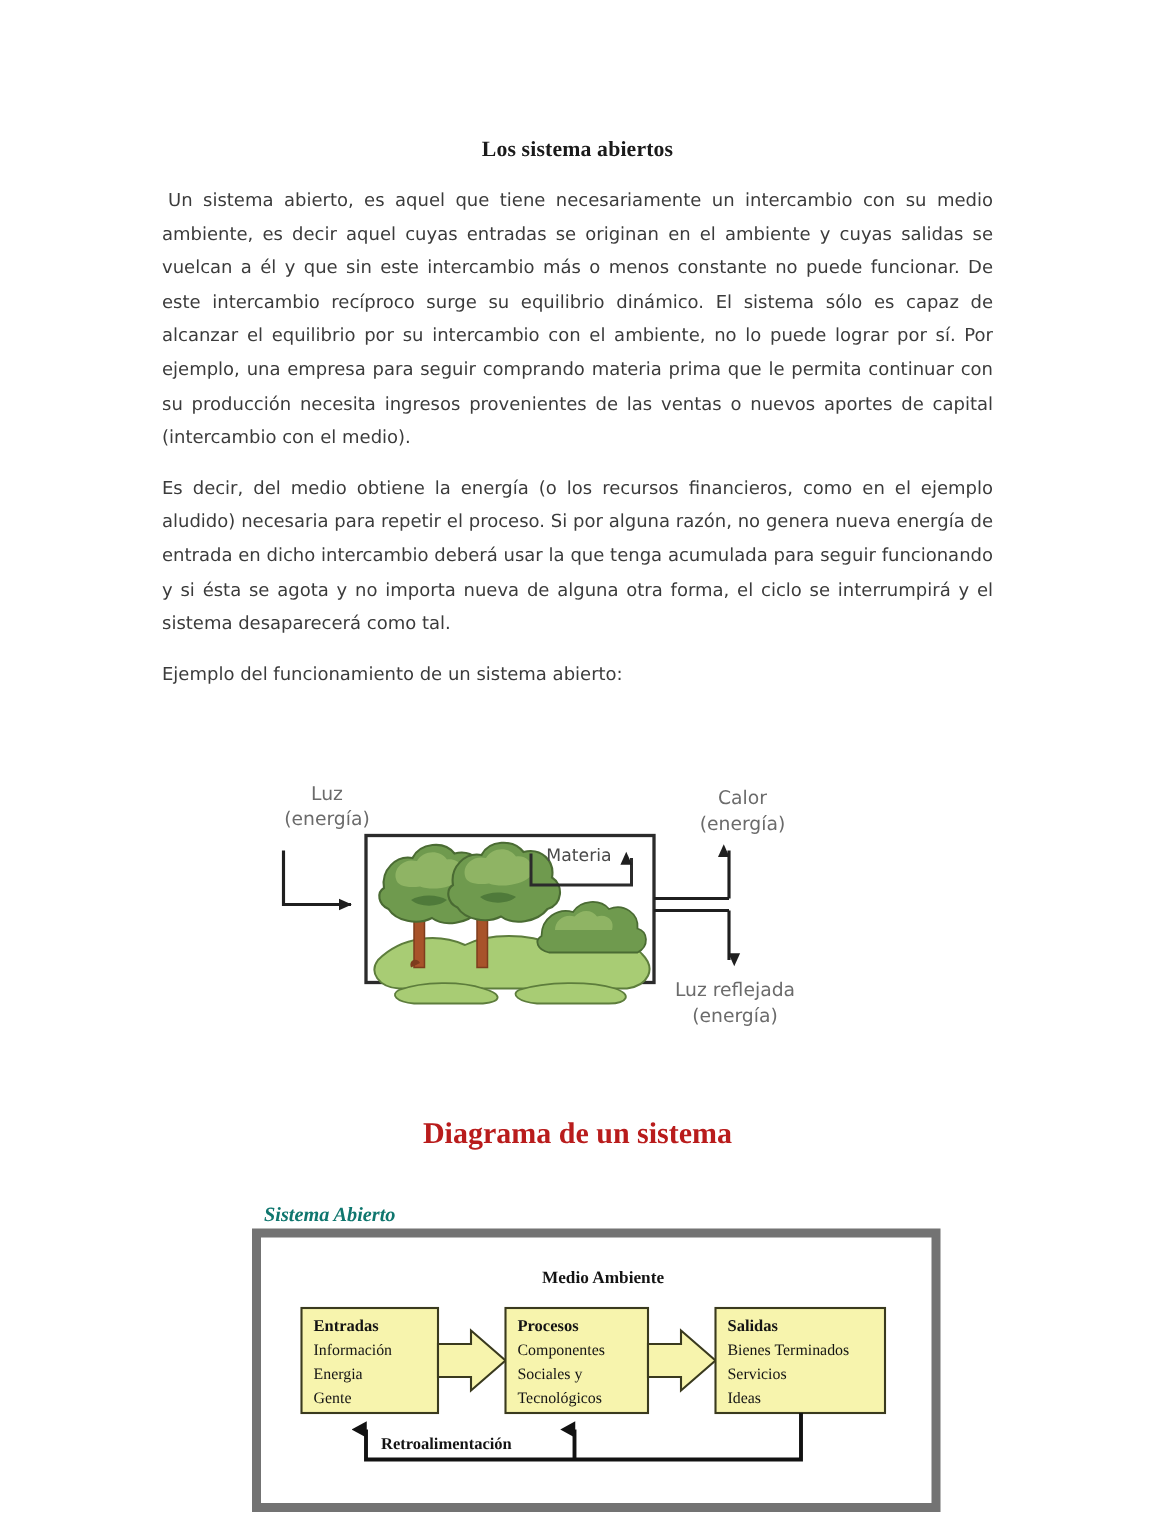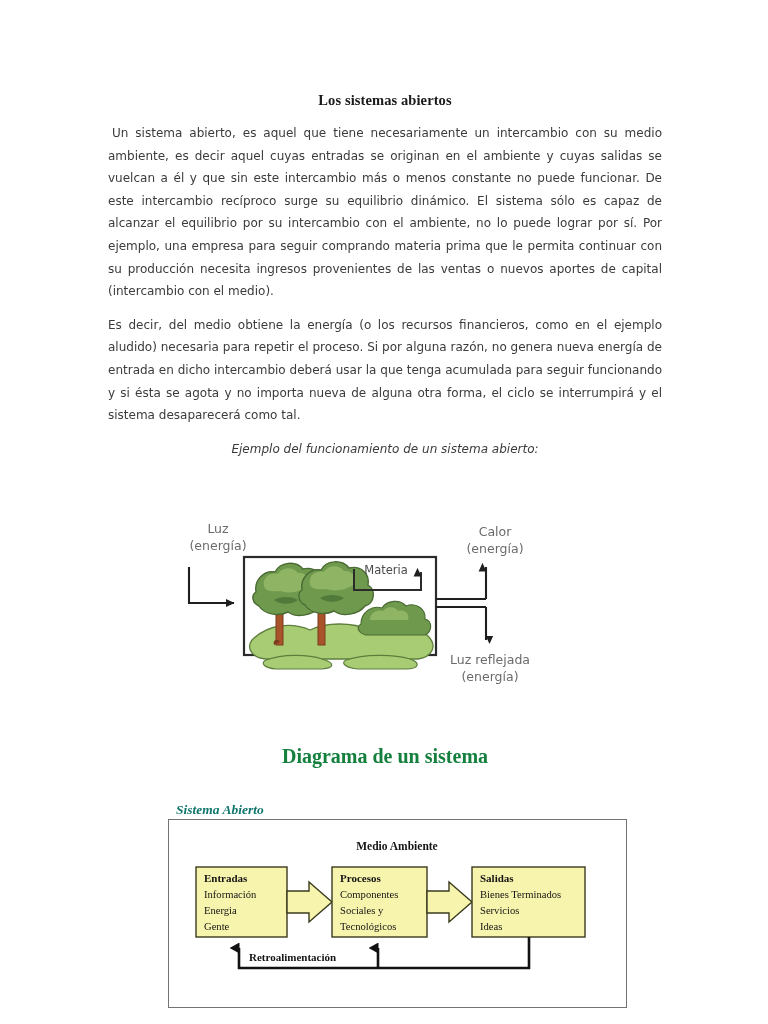--- a/index.html
+++ b/index.html
@@ -45,21 +45,21 @@
   }
   .para {
     font-family: "DejaVu Sans", "Liberation Sans", sans-serif;
     font-size: 12px;
     line-height: 22.6px;
     color: #3b3b3b;
     text-align: justify;
     margin: 0 0 11px 0;
     -webkit-font-smoothing: antialiased;
   }
-  .para.last { text-align: center; font-style: italic; }
+  .para.last { text-align: left; }
   .para.lead { text-indent: 4px; }
 
   
   .eco-fig {
     position: absolute;
     left: 156px;
     top: 512px;
     width: 400px;
     height: 200px;
   }
@@ -68,52 +68,52 @@
   
   .diagram-heading {
     position: absolute;
     left: 108px;
     top: 745px;
     width: 554px;
     text-align: center;
     font-family: "Liberation Serif", "DejaVu Serif", serif;
     font-weight: bold;
     font-size: 20px;
-    color: #15803d;
+    color: #b91c1c;
   }
 
   .sistema-label {
     position: absolute;
     left: 176px;
     top: 802px;
     font-family: "Liberation Serif", "DejaVu Serif", serif;
     font-style: italic;
     font-weight: bold;
     font-size: 13.5px;
     color: #0f766e;
   }
 
   .sys-frame {
     position: absolute;
     left: 168px;
     top: 819px;
     width: 459px;
     height: 189px;
-    border: 1px solid #737373;
+    border: 6px solid #737373;
     box-sizing: border-box;
     background: #ffffff;
   }
   .sys-svg { display: block; }
 </style>
 </head>
 <body>
 
 <div class="page">
 
-  <div class="doc-title">Los sistemas abiertos</div>
+  <div class="doc-title">Los sistema abiertos</div>
 
   <div class="body-col">
     <p class="para lead">Un sistema abierto, es aquel que tiene necesariamente un intercambio con su medio ambiente, es decir aquel cuyas entradas se originan en el ambiente y cuyas salidas se vuelcan a él y que sin este intercambio más o menos constante no puede funcionar. De este intercambio recíproco surge su equilibrio dinámico. El sistema sólo es capaz de alcanzar el equilibrio por su intercambio con el ambiente, no lo puede lograr por sí. Por ejemplo, una empresa para seguir comprando materia prima que le permita continuar con su producción necesita ingresos provenientes de las ventas o nuevos aportes de capital (intercambio con el medio).</p>
     <p class="para"> Es decir, del medio obtiene la energía (o los recursos financieros, como en el ejemplo aludido) necesaria para repetir el proceso. Si por alguna razón, no genera nueva energía de entrada en dicho intercambio deberá usar la que tenga acumulada para seguir funcionando y si ésta se agota y no importa nueva de alguna otra forma, el ciclo se interrumpirá y el sistema desaparecerá como tal.</p>
     <p class="para last">Ejemplo del funcionamiento de un sistema abierto:</p>
   </div>
 
   <div class="eco-fig">
     <svg class="eco-svg" width="400" height="200" viewBox="0 0 400 200">
       <defs>

